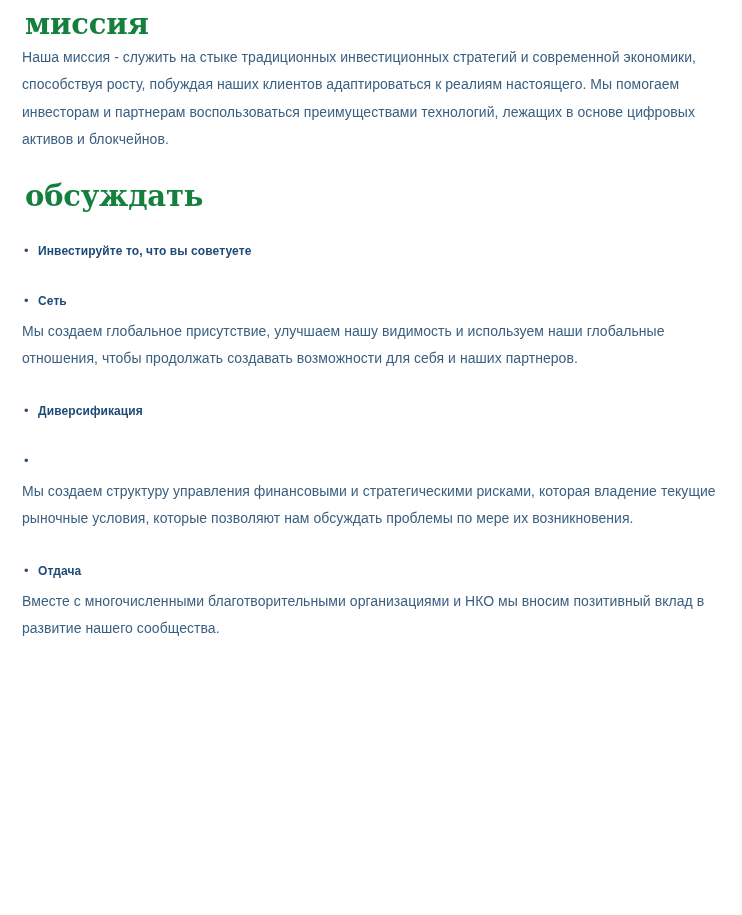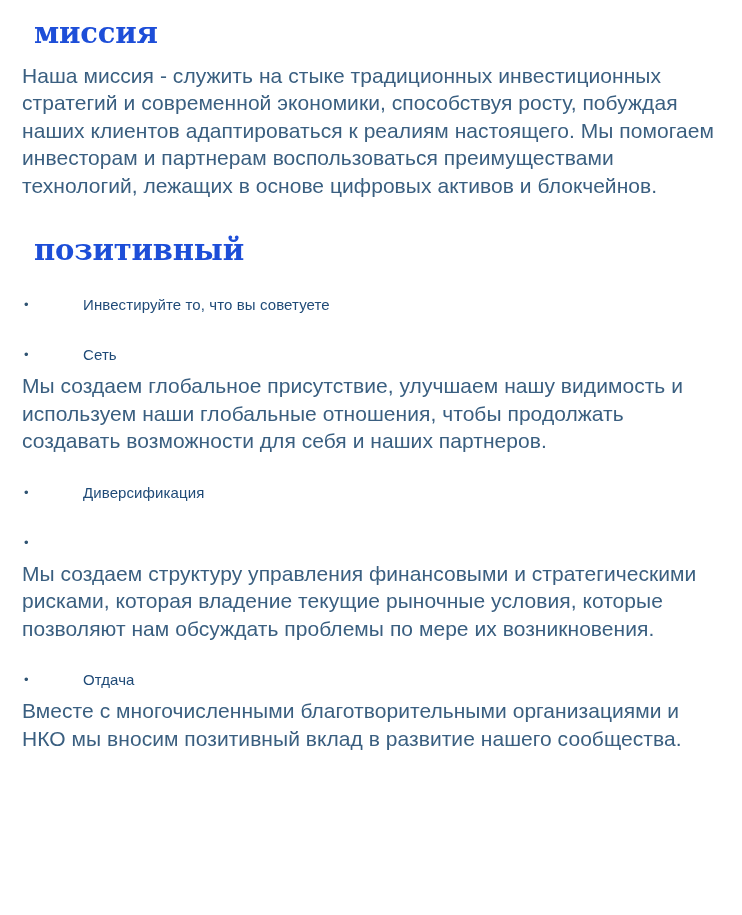--- a/index.html
+++ b/index.html
@@ -15,37 +15,37 @@
     overflow: hidden;
   }
   .page {
     width: 742px;
     box-sizing: border-box;
     padding: 0 20px 0 22px;
   }
   h1.section-title {
     font-family: "DejaVu Serif", serif;
     font-weight: bold;
-    color: #1d4ed8;
+    color: #15803d;
     font-size: 29px;
     line-height: 1.1;
-    margin: 12px;
+    margin: 3px;
     letter-spacing: -0.2px;
   }
   .title-missiya {
     padding-top: 6px;
     margin-bottom: 14px;
   }
   .title-filosofiya {
     padding-top: 24px;
     margin-bottom: 13px;
   }
   p.body-text {
     margin: 0;
-    font-size: 21px;
+    font-size: 14px;
     line-height: 27.5px;
     color: #3a5f80;
     letter-spacing: 0.05px;
   }
   .intro-para {
     margin-bottom: 0;
   }
   .principles {
     list-style: none;
     margin: 0;
@@ -63,43 +63,42 @@
     width: 16px;
     flex: 0 0 16px;
     color: #2f5372;
     font-size: 13px;
     line-height: 24px;
     text-align: left;
     padding-left: 2px;
     box-sizing: border-box;
   }
   .principle-title {
-    font-size: 15px;
+    font-size: 12px;
     line-height: 24px;
-    font-weight: normal;
+    font-weight: bold;
     color: #1f4a77;
     letter-spacing: 0.1px;
-    margin-left: 45px;
   }
   .principle-body {
     padding-left: 0;
   }
 </style>
 </head>
 <body>
 
 <div class="page">
 
   <section>
     <h1 class="section-title title-missiya">миссия</h1>
     <p class="body-text">Наша миссия - служить на стыке традиционных инвестиционных стратегий и современной экономики, способствуя росту, побуждая наших клиентов адаптироваться к реалиям настоящего. Мы помогаем инвесторам и партнерам воспользоваться преимуществами технологий, лежащих в основе цифровых активов и блокчейнов.</p>
   </section>
 
   <section>
-    <h1 class="section-title title-filosofiya">позитивный</h1>
+    <h1 class="section-title title-filosofiya">обсуждать</h1>
 
     <ul class="principles">
 
       <li class="principle">
         <div class="principle-head">
           <span class="bullet">•</span>
           <span class="principle-title">Инвестируйте то, что вы советуете</span>
         </div>
       </li>
 

